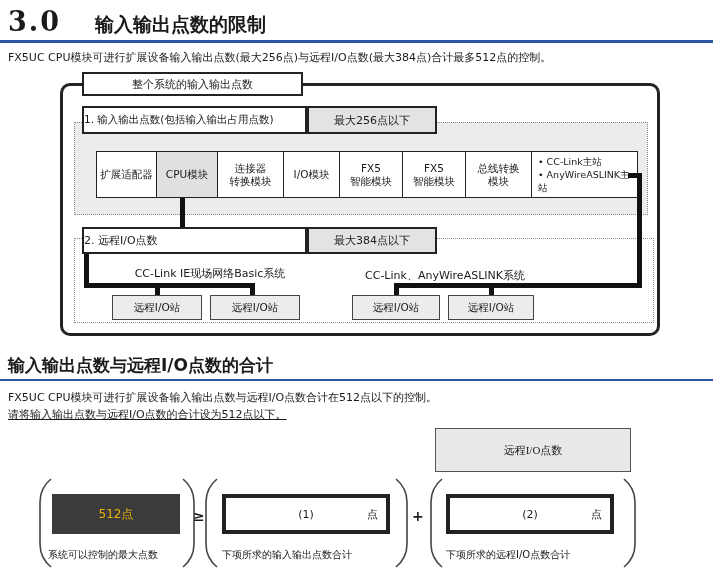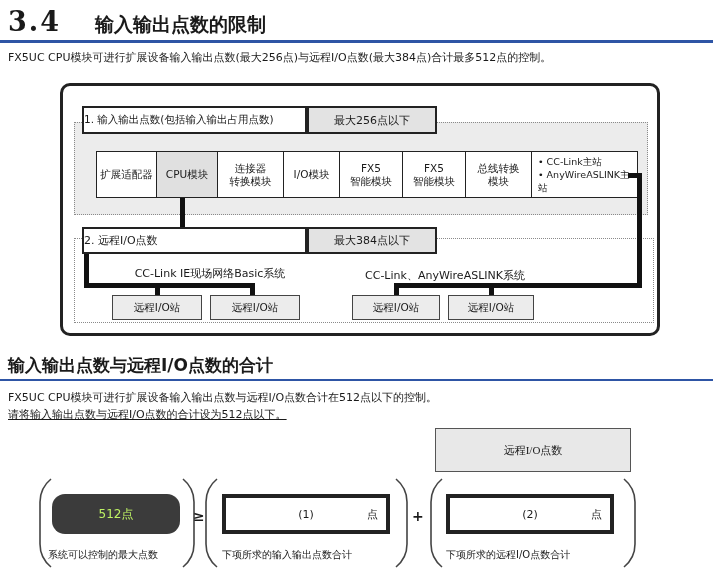--- a/index.html
+++ b/index.html
@@ -27,42 +27,43 @@
            text-align:center;font-size:10.5px;line-height:13px;white-space:pre-line;background:#fff;}
   .modcell:first-child{border-left:none;}
   .modcell.gray{background:#e0e0e0;}
   .modcell.bullets{flex-direction:column;align-items:flex-start;justify-content:center;
                    padding-left:6px;font-size:9.5px;text-align:left;}
   .bar{background:#111;z-index:2;}
   .netlabel{font-size:11px;z-index:2;text-align:center;}
   .station{border:1.5px solid #444;background:#ececec;font-size:10.5px;z-index:3;}
   
   .sumhdr{border:1.5px solid #555;background:#e8e8e8;font-size:11px;line-height:14px;z-index:2;}
-  .sumdark{background:#3b3b3b;color:#bef264;font-size:12px;border-radius:13px;}
+  .sumdark{background:#3b3b3b;color:#eab308;font-size:12px;}
   .sumval{border:4px solid #222;background:#fff;position:absolute;box-sizing:border-box;}
   .sumval .vid{position:absolute;left:0;right:0;top:50%;transform:translateY(-50%);
                text-align:center;font-size:11px;}
   .sumval .unit{position:absolute;right:8px;top:50%;transform:translateY(-50%);font-size:11px;}
   .sumcap{font-size:10px;}
   .op{font-size:14px;font-weight:bold;}
   .bracket{position:absolute;}
 </style>
 </head>
 <body>
 
 <div class="page">
 
   <div class="abs" style="left:8px;top:6px;width:700px;">
-    <span class="h1num">3.4</span><span class="h1title">输入输出点数的限制</span>
+    <span class="h1num">3.0</span><span class="h1title">输入输出点数的限制</span>
   </div>
   <div class="abs bluerule" style="left:0;top:40px;width:713px;height:3px;"></div>
   <div class="abs body-text" style="left:8px;top:50px;width:700px;">FX5UC CPU模块可进行扩展设备输入输出点数(最大256点)与远程I/O点数(最大384点)合计最多512点的控制。</div>
 
   <div class="abs outer-box" style="left:60px;top:83px;width:600px;height:253px;"></div>
 
+  <div class="abs lblbox center" style="left:82px;top:72px;width:221px;height:24px;">整个系统的输入输出点数</div>
 
   <div class="abs dotted" style="left:74px;top:122px;width:574px;height:93px;background:#ececec;"></div>
   <div class="abs lblbox left" style="left:82px;top:106px;width:225px;height:28px;font-size:10.5px;">1. 输入输出点数(包括输入输出占用点数)</div>
   <div class="abs lblbox gray center" style="left:307px;top:106px;width:130px;height:28px;">最大256点以下</div>
 
   <div class="abs modrow" style="left:96px;top:151px;width:542px;height:47px;">
     <div class="modcell" style="width:59px;">扩展适配器</div>
     <div class="modcell gray" style="width:60px;">CPU模块</div>
     <div class="modcell" style="width:65px;">连接器
 转换模块</div>

